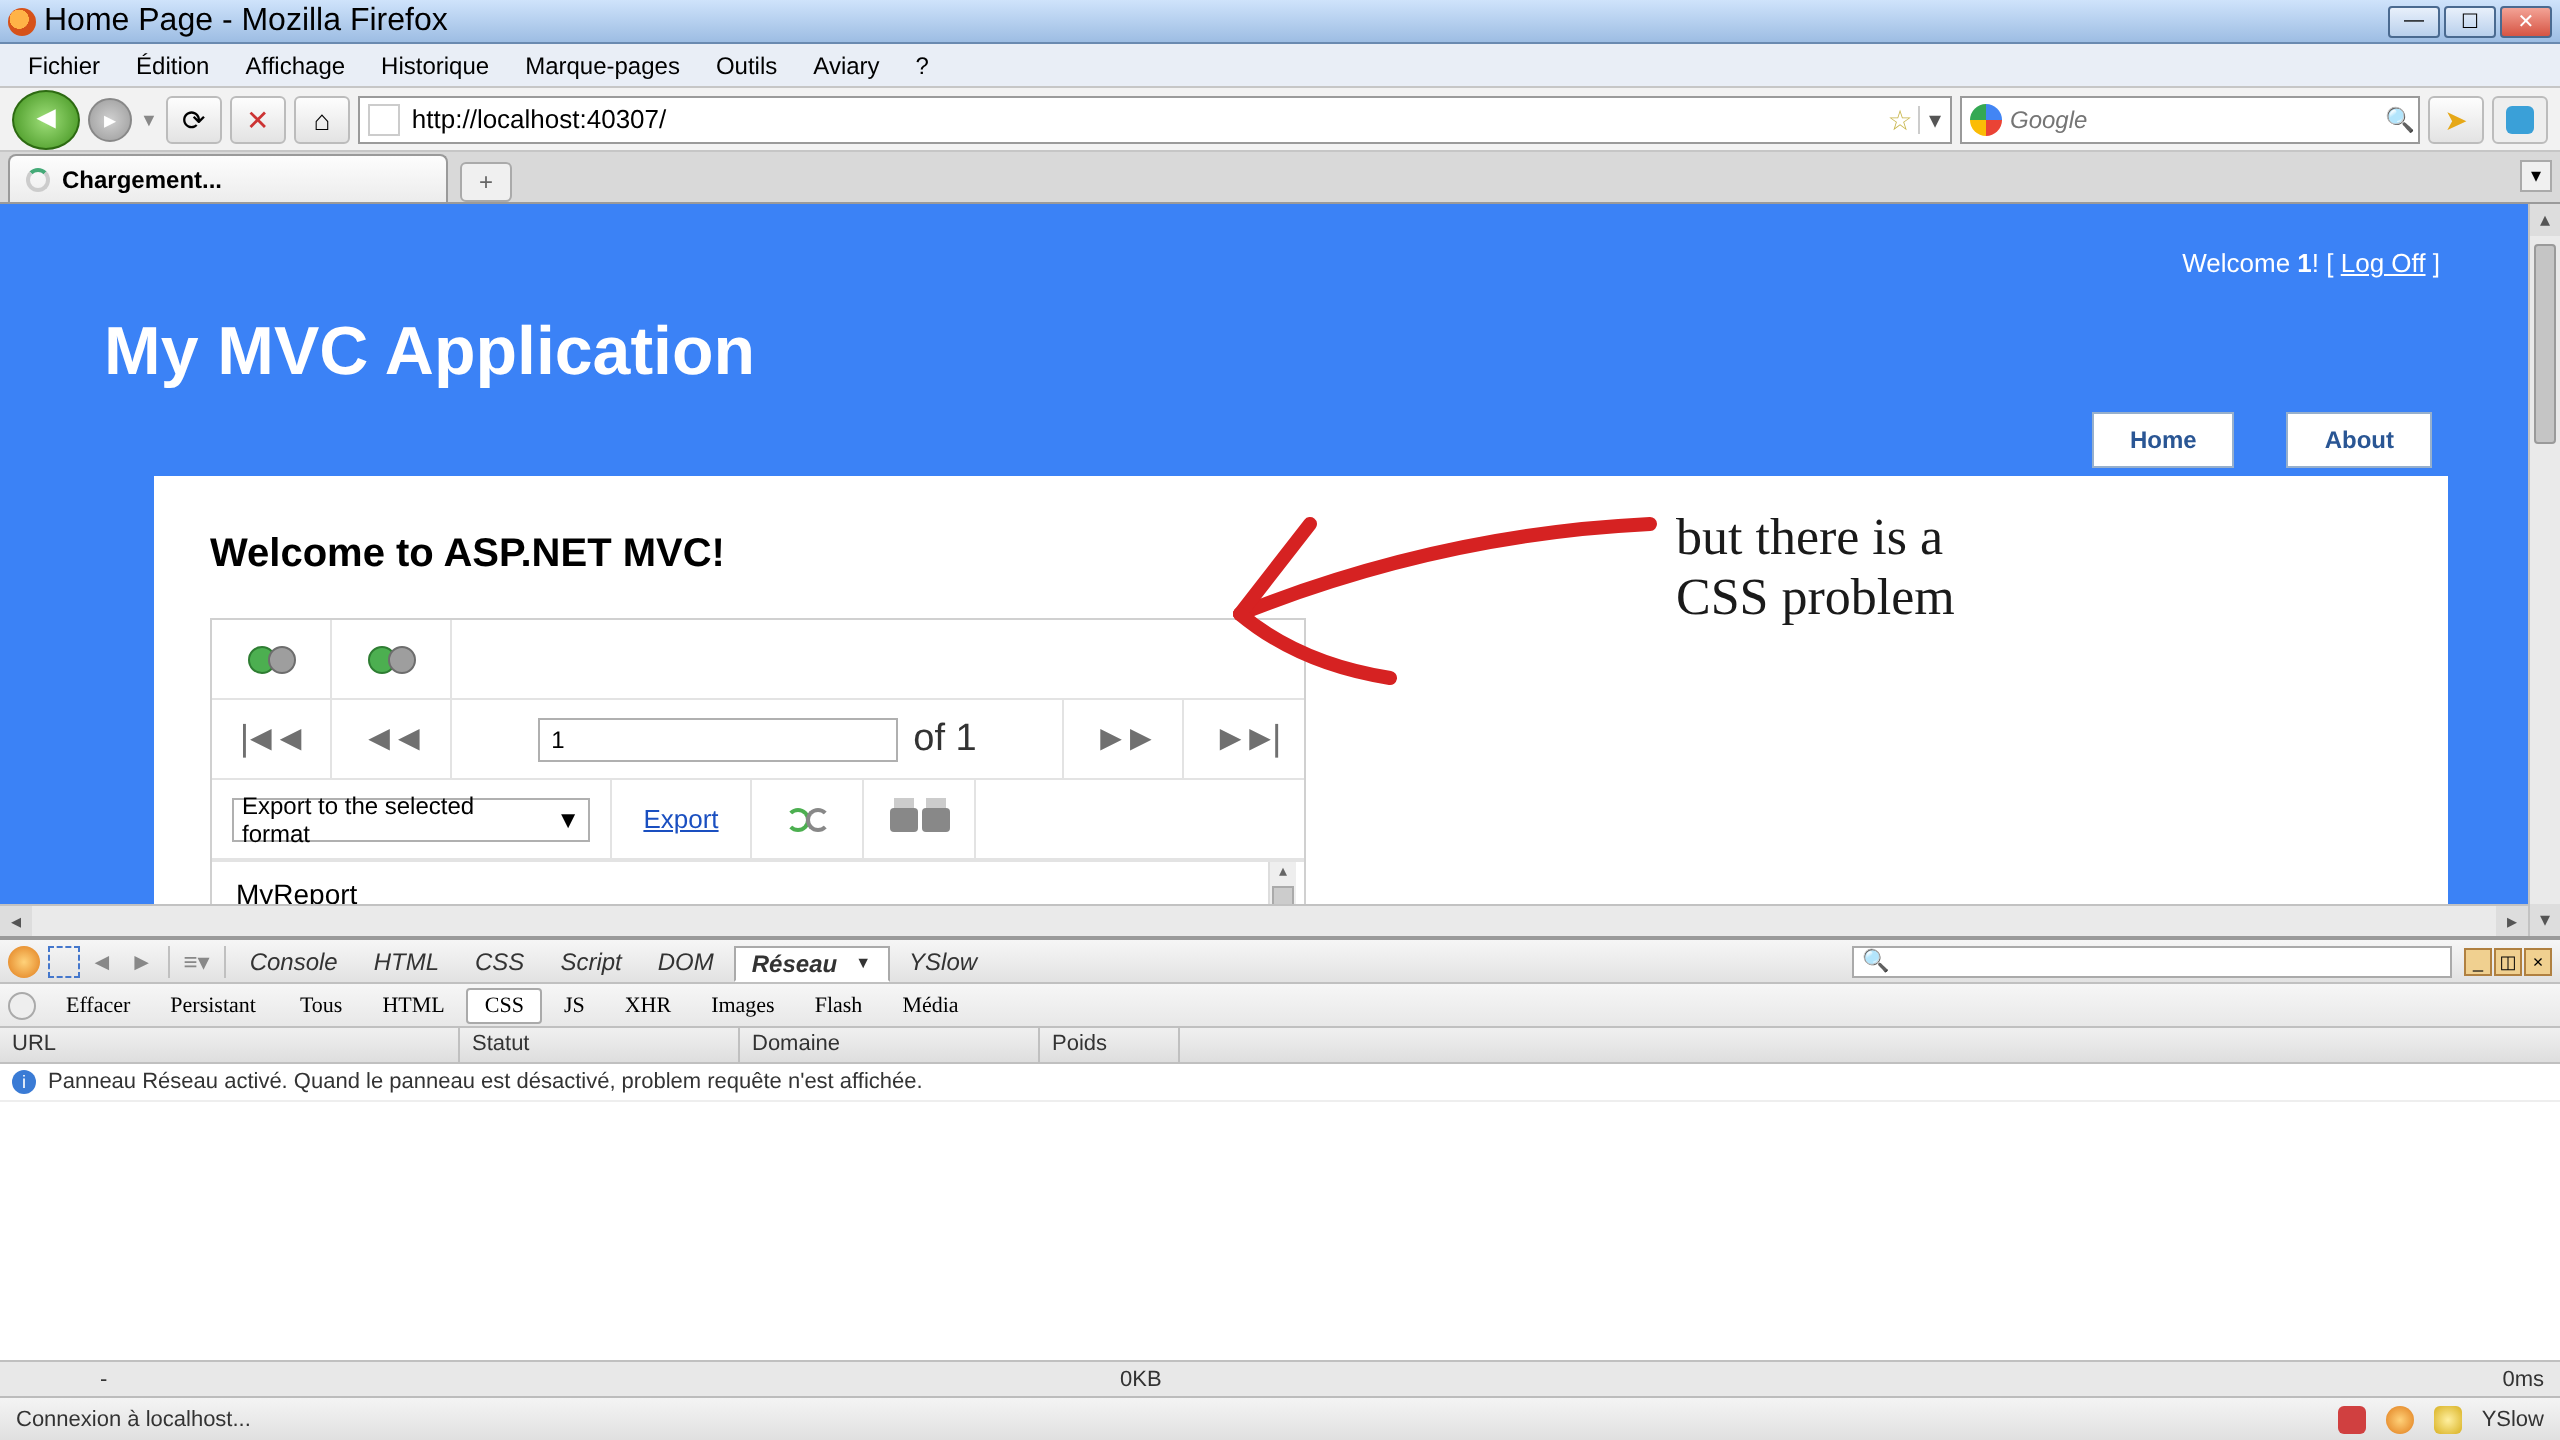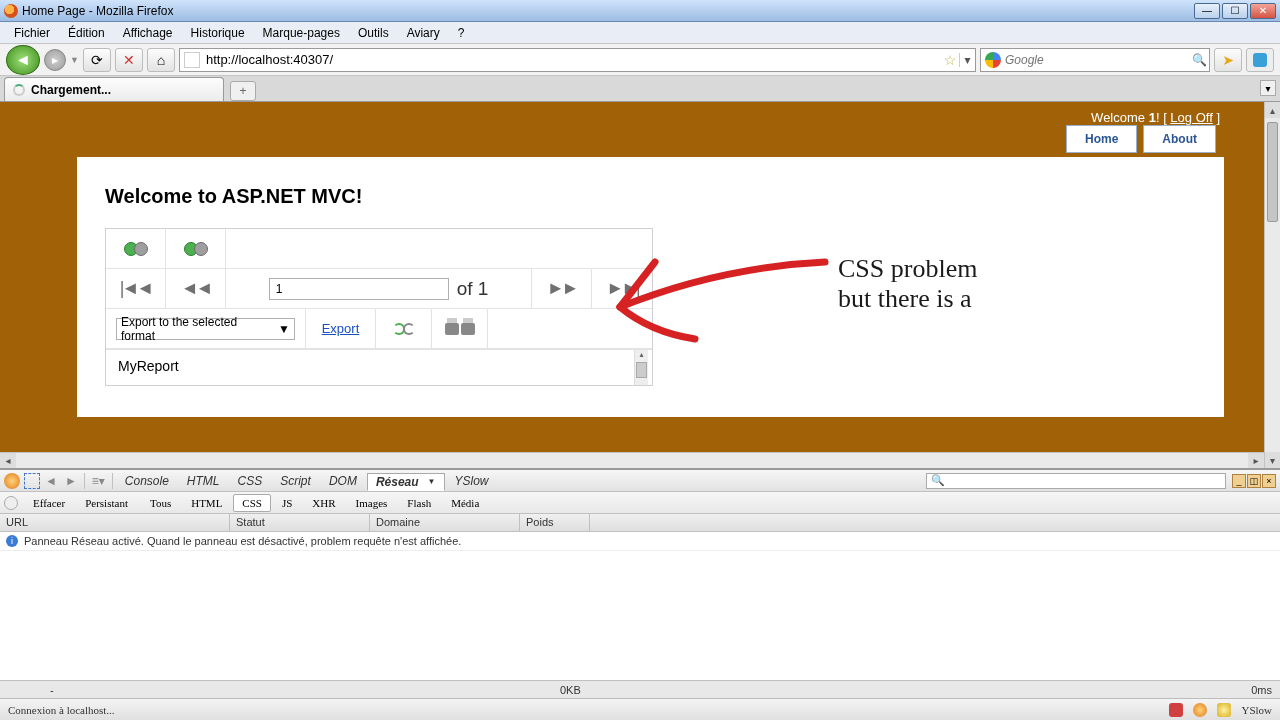--- a/index.html
+++ b/index.html
@@ -1,21 +1,21 @@
 <!DOCTYPE html>
 <html><head>
 <meta charset="utf-8">
 <style>
 * { box-sizing: border-box; margin: 0; padding: 0; }
 body { font-family: "Segoe UI", Tahoma, sans-serif; font-size: 12px; background: #fff; overflow: hidden; width: 1280px; height: 720px; position: relative; }
 
 
 .titlebar { height: 22px; background: linear-gradient(#cfe3fb, #9dbde3); display: flex; align-items: center; padding: 0 4px; border-bottom: 1px solid #6a8ab0; }
 .titlebar .ff-icon { width: 14px; height: 14px; background: radial-gradient(circle at 40% 40%, #ffb347 0 40%, #d6521a 41% 100%); border-radius: 50%; margin-right: 4px; }
-.titlebar .title { font-size: 12px; color: #000; }
+.titlebar .title { font-size: 16px; color: #000; }
 .winbtns { margin-left: auto; display: flex; gap: 2px; }
 .winbtn { width: 26px; height: 16px; border: 1px solid #4a6a90; border-radius: 2px; background: linear-gradient(#e8f0fb,#b9d0ec); display: flex; align-items: center; justify-content: center; font-size: 10px; cursor: pointer; }
 .winbtn.close { background: linear-gradient(#f3a396,#d65443); color: #fff; }
 
 
 .menubar { height: 22px; background: #e9eef6; display: flex; align-items: center; padding: 0 6px; gap: 2px; border-bottom: 1px solid #c6c6c6; }
 .menubar span { padding: 2px 8px; cursor: pointer; }
 
 
 .navbar { height: 32px; background: #f2f2f2; display: flex; align-items: center; padding: 0 6px; gap: 4px; border-bottom: 1px solid #c6c6c6; }
@@ -44,26 +44,26 @@
 
 .viewport { position: absolute; top: 102px; left: 0; right: 0; bottom: 252px; overflow: hidden; }
 .viewport-scroll { position:absolute; top:0; right:0; width:16px; bottom:0; background:#eaeaea; border-left:1px solid #c2c2c2;}
 .viewport-scroll .thumb { position:absolute; left:2px; right:2px; top:20px; height:100px; background:#c5c5c5; border:1px solid #9a9a9a; border-radius:2px;}
 .viewport-scroll .arr { position:absolute; left:0; right:0; height:16px; background:#ddd; display:flex;align-items:center;justify-content:center; font-size:10px; color:#555;}
 .viewport-scroll .arr.up{top:0;} .viewport-scroll .arr.dn{bottom:0;}
 .hscroll { position:absolute; left:0; right:16px; bottom:0; height:16px; background:#eaeaea; border-top:1px solid #c2c2c2;}
 .hscroll .arr { position:absolute; top:0; bottom:0; width:16px; background:#ddd; display:flex;align-items:center;justify-content:center; font-size:10px; color:#555;}
 .hscroll .arr.l{left:0;} .hscroll .arr.r{right:0;}
 
-.page { position:absolute; left:0; top:0; right:16px; bottom:16px; background: #a16207; padding: 0 40px; overflow:hidden;}
+.page { position:absolute; left:0; top:0; right:16px; bottom:16px; background: #3b82f6; padding: 14px 40px; overflow:hidden;}
 .welcome-bar { color:#fff; text-align:right; padding:8px 4px 0 0; font-size:13px;}
 .welcome-bar a { color:#fff; text-decoration:underline; cursor:pointer;}
 .app-title { color:#fff; font-size:34px; font-weight:bold; padding: 18px 0 10px 12px; font-family: "Trebuchet MS", sans-serif;}
 .navtabs { display:flex; justify-content:flex-end; gap:6px; padding-right:8px;}
-.navtabs .navtab { background:#fff; border:1px solid #97b0cc; padding:6px 18px; color:#2a5694; font-weight:bold; cursor:pointer;}
+.navtabs .navtab { background:#fff; border:1px solid #97b0cc; padding:6px 18px; color:#2a5694; font-weight:bold; cursor:pointer;margin-left:20px;}
 .content-panel { background:#fff; margin-top:4px; padding:28px 28px; min-height:260px;margin-left:37px; }
 .content-panel h2 { font-size:20px; font-weight:bold; margin-bottom:20px; font-family: "Trebuchet MS", sans-serif;}
 
 
 .report { border:1px solid #d0d0d0; width:548px; }
 .report-row { display:flex; align-items:center; height:40px; border-bottom:1px solid #e3e3e3; }
 .report-row:last-child { border-bottom:none; }
 .rcell { border-right:1px solid #e3e3e3; height:100%; display:flex; align-items:center; justify-content:center; padding:0 10px; }
 .rcell:last-child { border-right:none; }
 .circlepair { display:flex; gap:-2px;}
@@ -113,21 +113,21 @@
 .fb-headers { height:18px; background:linear-gradient(#f0f0f0,#dedede); border-bottom:1px solid #c0c0c0; display:flex; font-size:11px; color:#333;}
 .fb-headers div{ border-right:1px solid #c0c0c0; padding:2px 6px;}
 .fb-msg { padding:3px 6px; font-size:11px; color:#333; border-bottom:1px solid #eee; display:flex; align-items:center; gap:6px;}
 .fb-msg .info{ width:12px;height:12px;border-radius:50%;background:#3a7bd5;color:#fff;font-size:9px;display:flex;align-items:center;justify-content:center;}
 .fb-summary { height:18px; background:#e8e8e8; border-top:1px solid #c0c0c0; display:flex; align-items:center; font-size:11px; color:#333; padding:0 6px; position:relative;}
 .fb-summary .req{ position:absolute; left:50px;}
 .fb-summary .size{ position:absolute; left:560px;}
 .fb-summary .time{ position:absolute; right:8px;}
 
 
-.statusbar { position:absolute; left:0; right:0; bottom:0; height:22px; background:linear-gradient(#f4f4f4,#e0e0e0); border-top:1px solid #bcbcbc; display:flex; align-items:center; padding:0 8px; font-size:11px; color:#333;font-family:Liberation Serif, serif;}
+.statusbar { position:absolute; left:0; right:0; bottom:0; height:22px; background:linear-gradient(#f4f4f4,#e0e0e0); border-top:1px solid #bcbcbc; display:flex; align-items:center; padding:0 8px; font-size:11px; color:#333;}
 .statusbar .right { margin-left:auto; display:flex; align-items:center; gap:10px;}
 .statusbar .yslowicon{ width:14px;height:14px;background:radial-gradient(circle,#fff0a0,#d8b020);border-radius:3px;}
 .statusbar .fbstatus{ width:14px;height:14px;background:radial-gradient(circle,#ffd27a,#e07b1a);border-radius:50%;}
 .statusbar .skitch{width:14px;height:14px;background:#d04040;border-radius:3px;}
 </style>
 </head>
 <body>
 
 <div class="titlebar">
   <div class="ff-icon"></div>
@@ -181,20 +181,21 @@
   </div>
   <div class="newtab">+</div>
   <div class="listall">▾</div>
 </div>
 
 <div class="viewport">
   <div class="page">
     <div class="welcome-bar">
       <span>Welcome </span><b>1</b>! [ <a>Log Off</a> ]
     </div>
+    <div class="app-title">My MVC Application</div>
     <div class="navtabs">
       <div class="navtab">Home</div>
       <div class="navtab">About</div>
     </div>
     <div class="content-panel">
       <h2>Welcome to ASP.NET MVC!</h2>
 
       <div class="report">
         <div class="report-row">
           <div class="rcell" style="width:60px">
@@ -263,22 +264,22 @@
       </div>
 
       <div class="annotation">
         <svg width="240" height="120">
           <path d="M 225 15 Q 120 20 20 60" stroke="#d62222" stroke-width="7" fill="none" stroke-linecap="round"></path>
           <path d="M 20 60 L 55 15" stroke="#d62222" stroke-width="7" fill="none" stroke-linecap="round"></path>
           <path d="M 20 60 Q 50 85 95 92" stroke="#d62222" stroke-width="7" fill="none" stroke-linecap="round"></path>
         </svg>
       </div>
       <div class="anno-text">
+        <div>but there is a</div>
         <div>CSS problem</div>
-        <div>but there is a</div>
       </div>
 
     </div>
   </div>
   <div class="viewport-scroll">
     <div class="arr up">▴</div>
       <div class="thumb"></div>
       <div class="arr dn">▾</div>
   </div>
   <div class="hscroll">

